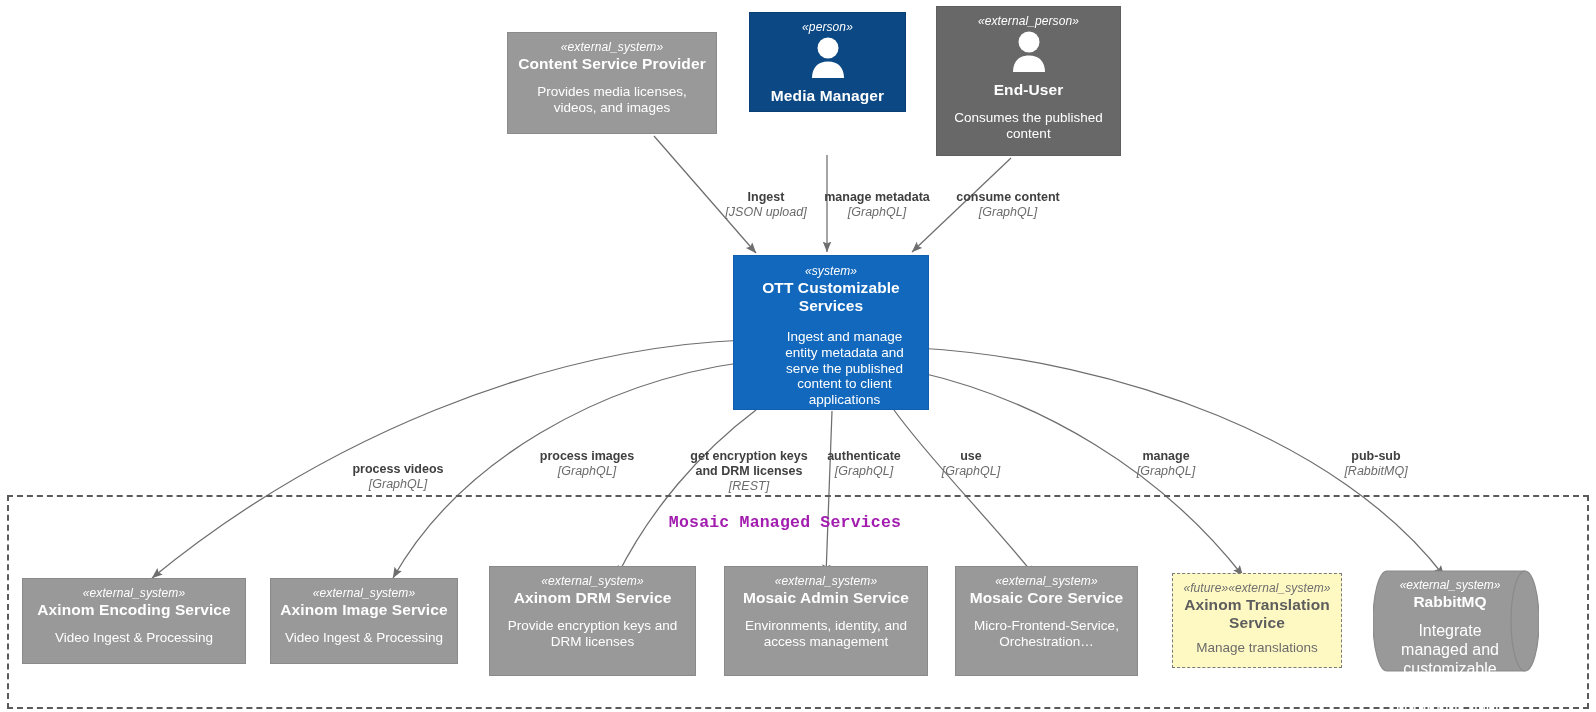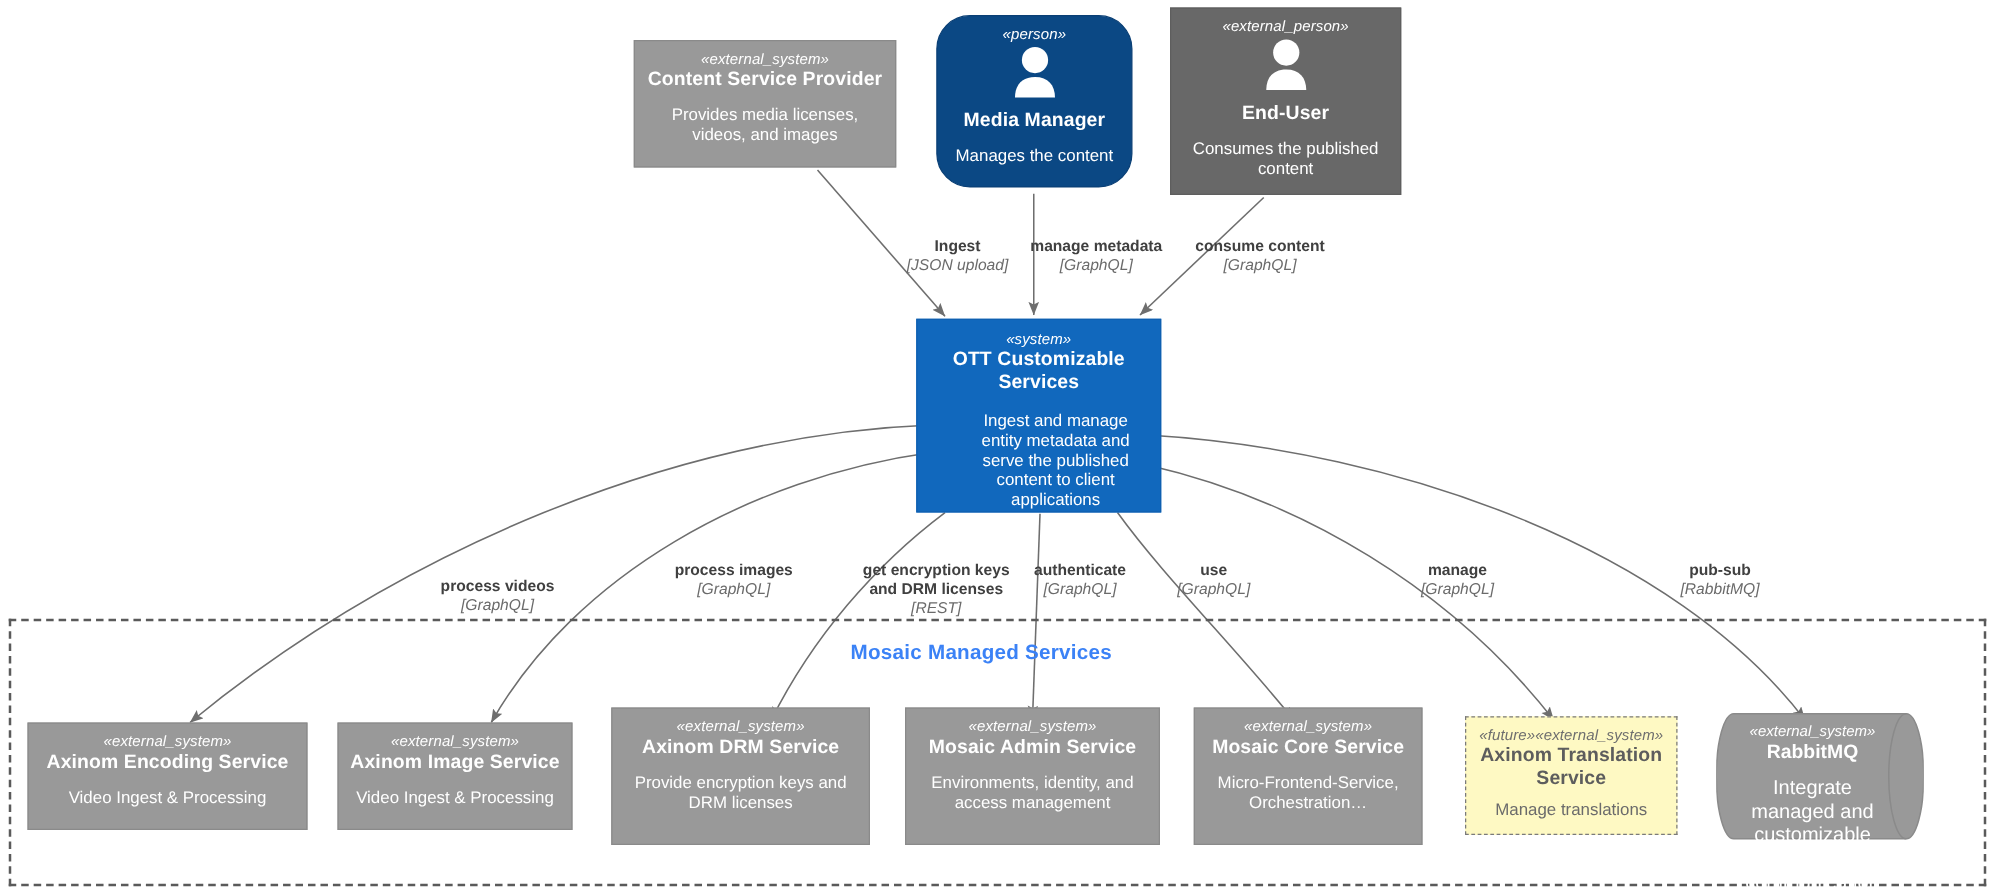--- a/index.html
+++ b/index.html
@@ -66,21 +66,21 @@
   .queue .ndesc{font-size:16px;margin-top:11px;}
 
   
   .boundary{
     position:absolute;
     border:2px dashed #5a5a5a;
     box-sizing:border-box;
     background:transparent;
   }
   .boundary-label{
-    position:absolute;text-align:center;color:#3b82f6;
+    position:absolute;text-align:center;color:#a21caf;font-family:Liberation Mono, monospace;
   }
   .boundary-label .btitle{font-size:16.5px;font-weight:bold;letter-spacing:.2px;}
   .boundary-label .bsub{font-size:12.5px;font-weight:normal;margin-top:1px;}
 
   
   .edge-label{
     position:absolute;text-align:center;color:#4a4a4a;line-height:1.2;
     white-space:nowrap;
   }
   .edge-label .el-main{font-size:12.5px;font-weight:bold;color:#404040;}
@@ -163,21 +163,21 @@
     <div class="el-main">pub-sub</div>
     <div class="el-tech">[RabbitMQ]</div>
   </div>
 
   <div class="node ext-system" style="left:507px;top:32px;width:210px;height:102px;">
     <div class="stereo">«external_system»</div>
     <div class="nname">Content Service Provider</div>
     <div class="ndesc">Provides media licenses, videos, and images</div>
   </div>
 
-  <div class="node person" style="left:749px;top:12px;width:157px;height:138px;border-radius:27px;">
+  <div class="node person" style="left:749px;top:12px;width:157px;height:100px;">
     <div class="stereo">«person»</div>
     <span class="person-icon">
       <svg width="46" height="42" viewBox="0 0 46 42" aria-hidden="true">
         <circle cx="23" cy="11" r="10.5" fill="#ffffff"></circle>
         <path d="M23 24.5 C 12.5 24.5 7 31 7 41 L 39 41 C 39 31 33.5 24.5 23 24.5 Z" fill="#ffffff"></path>
       </svg>
     </span>
     <div class="nname">Media Manager</div>
     <div class="ndesc">Manages the content</div>
   </div>

